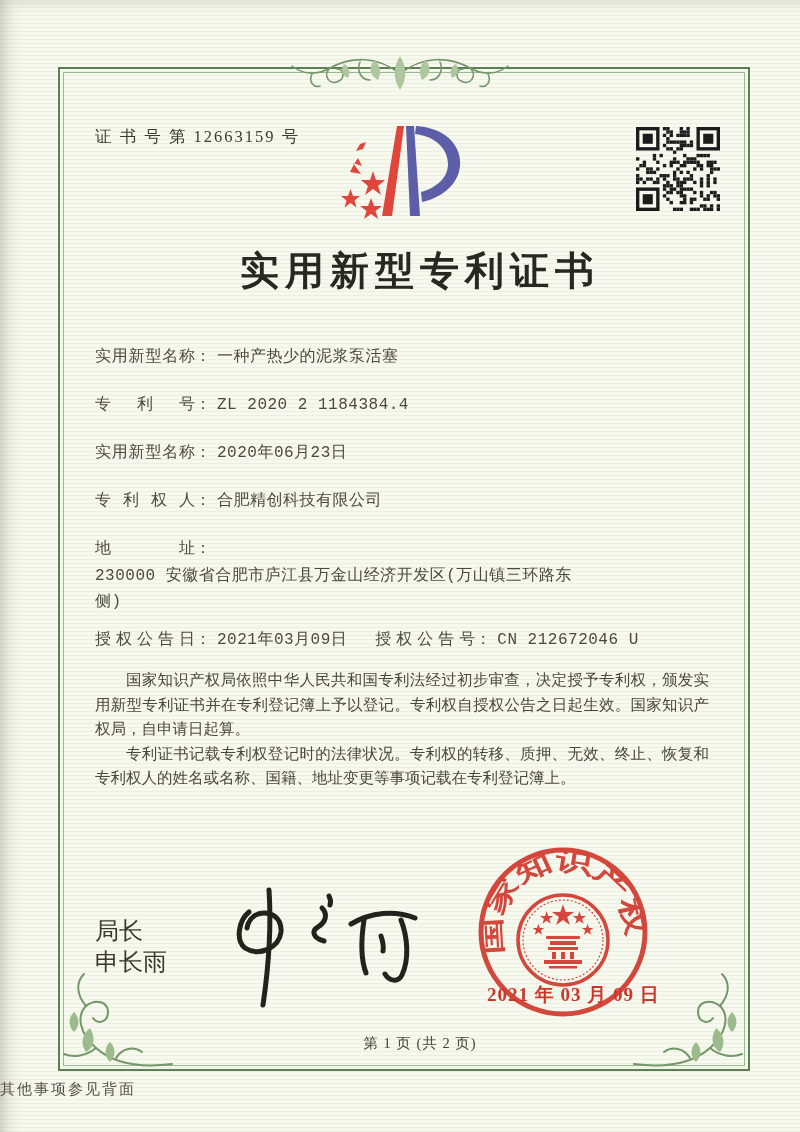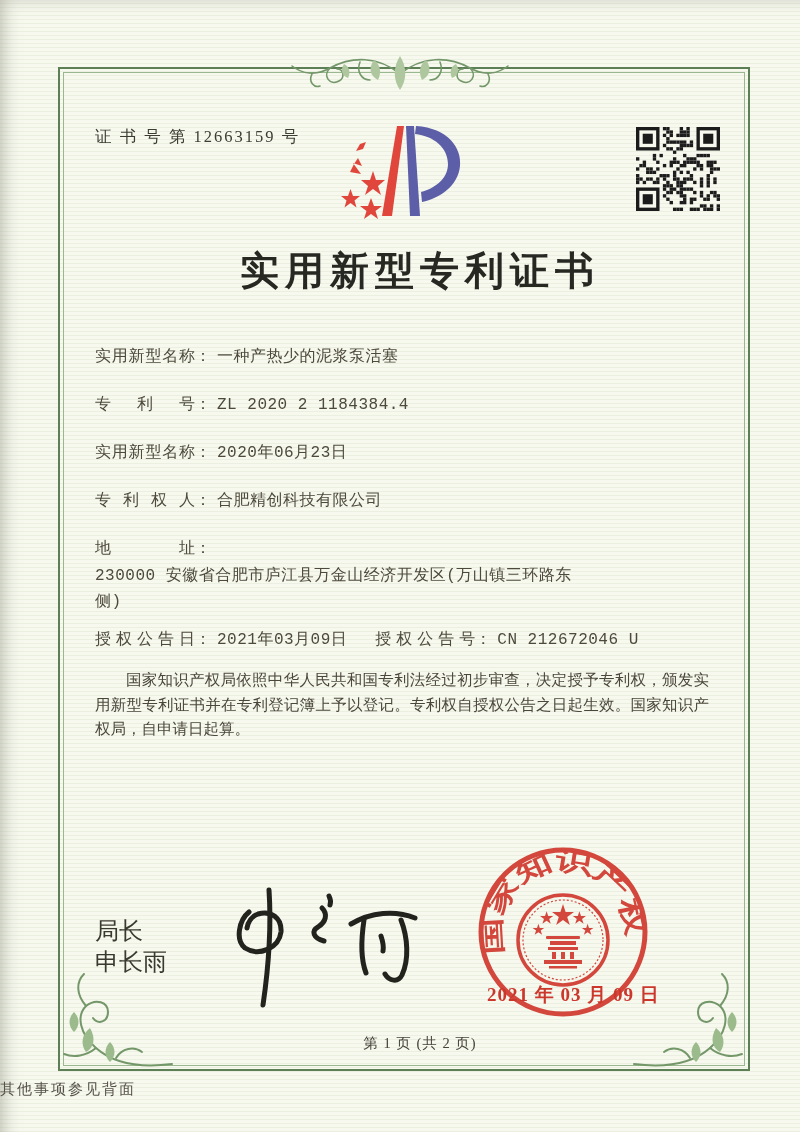--- a/index.html
+++ b/index.html
@@ -324,20 +324,21 @@
     <div class="frow addr">
       <span class="flabel">地址</span><span class="fcolon">：</span><span class="fvalue">230000 安徽省合肥市庐江县万金山经济开发区(万山镇三环路东侧)</span>
     </div>
     <div class="frow">
       <span class="flabel">授权公告日</span><span class="fcolon">：</span><span class="fvalue">2021年03月09日</span><span class="pair2"><span class="flabel">授权公告号</span><span class="fcolon">：</span><span class="fvalue">CN 212672046 U</span></span>
     </div>
   </div>
 
   <div id="body-text" class="abs">
     <p>国家知识产权局依照中华人民共和国专利法经过初步审查，决定授予专利权，颁发实用新型专利证书并在专利登记簿上予以登记。专利权自授权公告之日起生效。国家知识产权局，自申请日起算。</p>
+    <p>专利证书记载专利权登记时的法律状况。专利权的转移、质押、无效、终止、恢复和专利权人的姓名或名称、国籍、地址变更等事项记载在专利登记簿上。</p>
   </div>
 
   <div id="officer" class="abs">
     <div>局长</div>
     <div>申长雨</div>
   </div>
 
   <svg id="signature" class="abs" width="215" height="130" viewBox="0 0 215 130">
     <g fill="none" stroke="#23231e" stroke-width="5" stroke-linecap="round" stroke-linejoin="round">
       <path d="M44,12 C46,42 44,86 38,127"></path>

